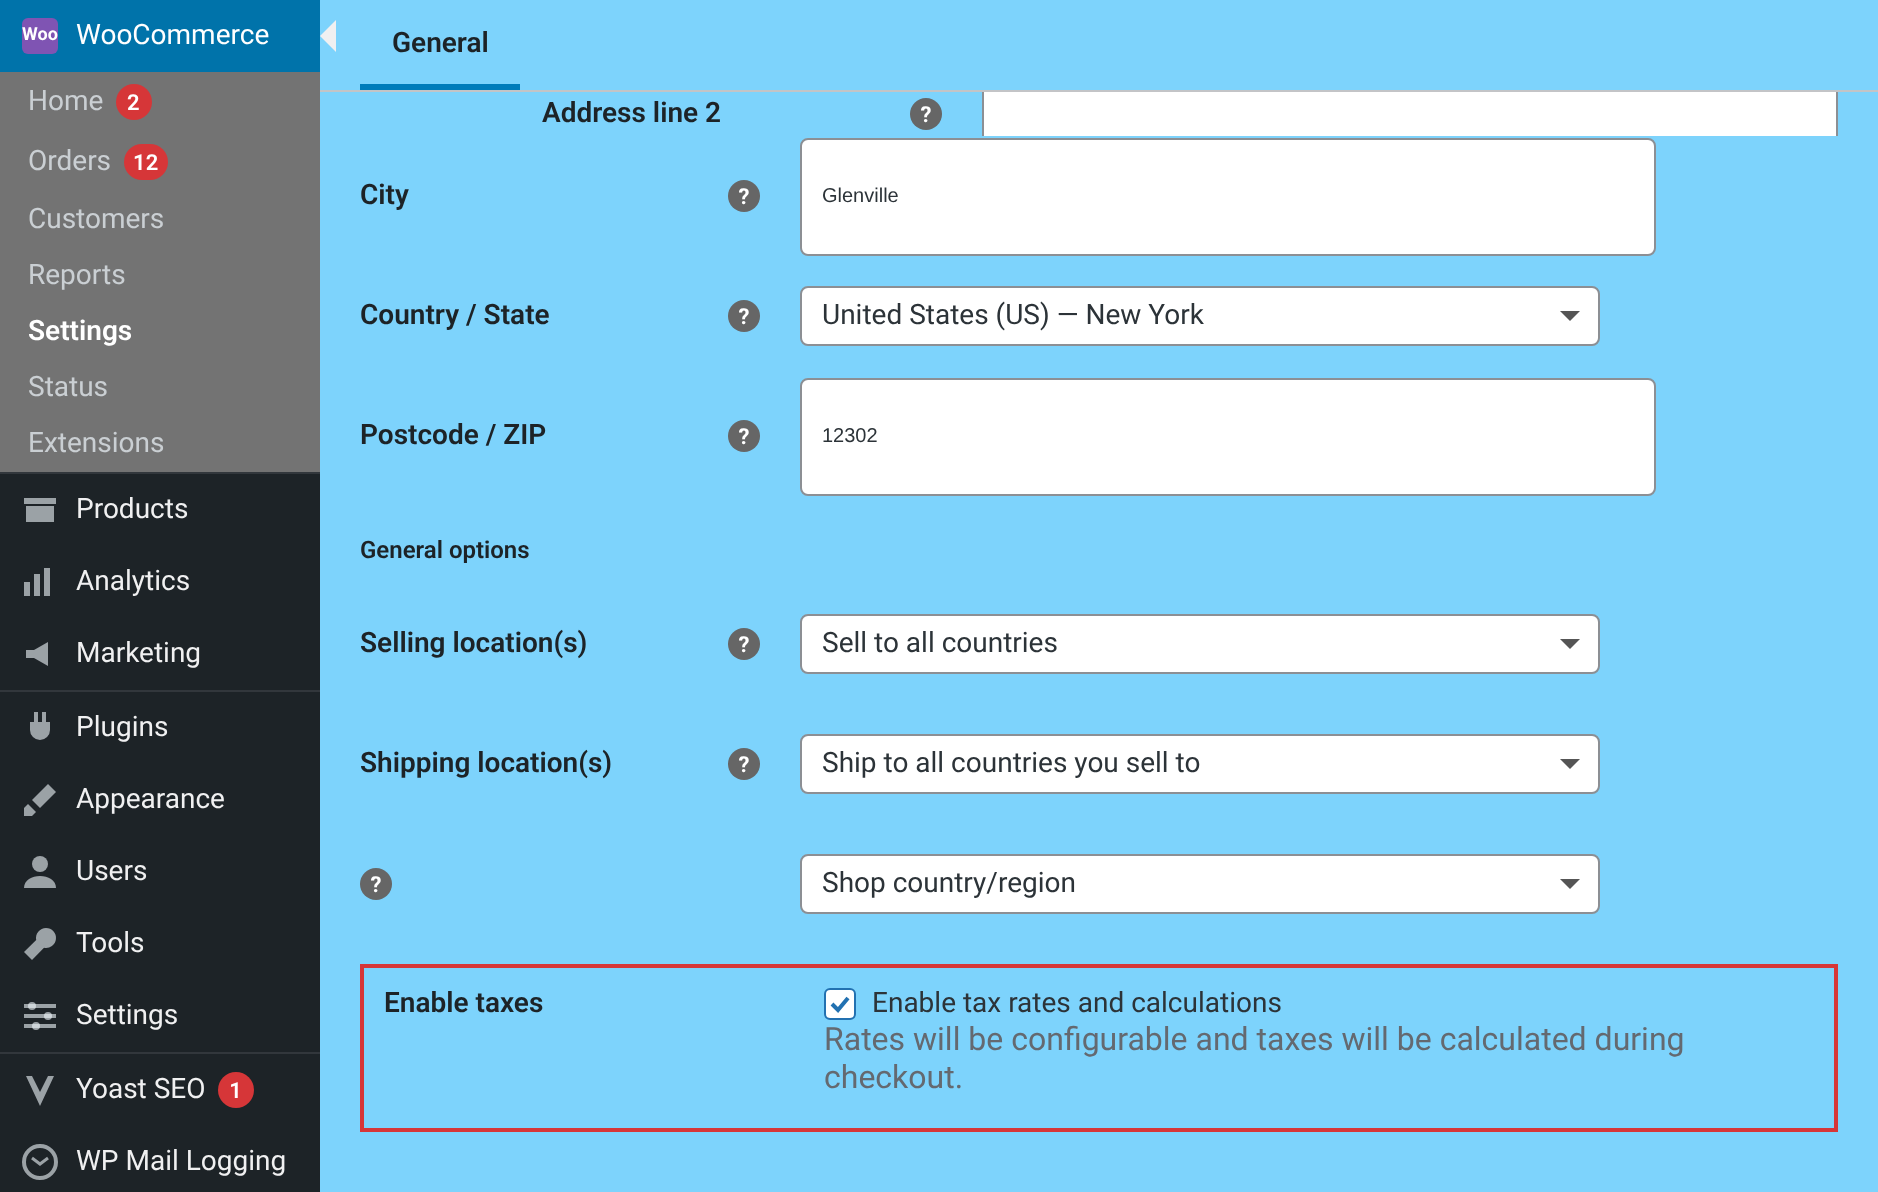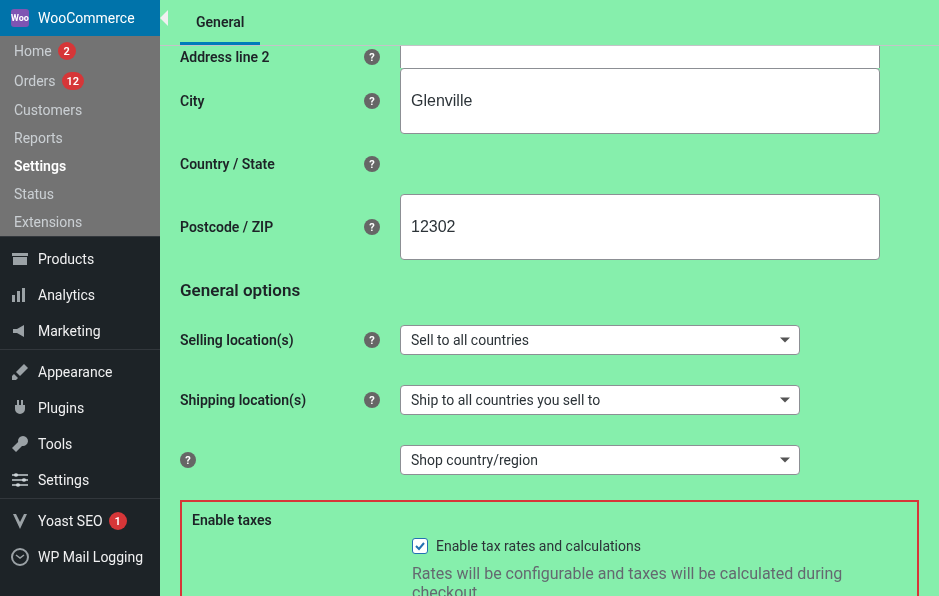--- a/index.html
+++ b/index.html
@@ -91,21 +91,21 @@
       border-radius: 3px;
       display: inline-flex;
       align-items: center;
       justify-content: center;
       color: #fff;
       font-size: 9px;
       font-weight: 700;
     }
     .content {
       flex: 1;
-      background: #86efac;
+      background: #7dd3fc;
       display: flex;
       flex-direction: column;
       overflow: hidden;
     }
     .tab-bar {
       border-bottom: 1px solid #c3c4c7;
       padding: 0 20px;
       display: flex;
       min-height: 46px;
       align-items: flex-end;
@@ -149,25 +149,25 @@
       background: #666;
       color: #fff;
       display: inline-flex;
       align-items: center;
       justify-content: center;
       font-size: 11px;
       font-weight: 700;
       cursor: help;
     }
     .text-input {
-      width: 480px;
+      width: 428px;
       padding: 23px 10px;
       border: 1px solid #8c8f94;
       border-radius: 4px;
-      font-size: 16px;
+      font-size: 10px;
       color: #2c3338;
       background: #fff;
     }
     .select-wrap {
       width: 400px;
       position: relative;
     }
     .select {
       width: 100%;
       padding: 6px 30px 6px 10px;
@@ -183,39 +183,37 @@
       content: "";
       position: absolute;
       right: 10px;
       top: 50%;
       transform: translateY(-25%);
       border: 5px solid transparent;
       border-top-color: #555;
       pointer-events: none;
     }
     .section-heading {
-      font-size: 17px;
+      font-size: 12px;
       font-weight: 600;
       color: #1d2327;
       padding: 20px 0 10px 0;
     }
     .highlight-box {
       border: 2px solid #d63638;
       padding: 10px;
       margin-top: 10px;
     }
     .checkbox-row {
       display: flex;
       align-items: flex-start;
     }
     .checkbox-control {
       display: flex;
       flex-direction: column;
-      gap: 10px;
-      margin-top: 26px;
     }
     .checkbox-line {
       display: flex;
       align-items: center;
       gap: 8px;
       font-size: 14px;
       color: #2c3338;
     }
     .checkbox {
       width: 16px;
@@ -236,20 +234,21 @@
     }
     .description {
       color: #646970;
       font-size: 16px;
     }
     .addr2-row {
       display:flex;
       align-items:center;
       height:22px;
       overflow:hidden;
+      justify-content:flex-end;
     }
   </style>
 </head>
 <body>
 
 <div class="sidebar">
   <div class="menu-item current">
     <span class="menu-icon">
         <span class="wc-logo">Woo</span>
       </span>
@@ -304,32 +303,41 @@
         <svg width="20" height="20" viewBox="0 0 20 20" fill="rgba(240,246,252,0.6)">
           <path d="M3 8h4l7-4v12l-7-4H3z"></path>
         </svg>
       </span>
     <span>Marketing</span>
   </div>
   <div class="sep"></div>
   <div class="menu-item">
     <span class="menu-icon">
         <svg width="20" height="20" viewBox="0 0 20 20" fill="rgba(240,246,252,0.6)">
+          <path d="M7 2v5H5v4a5 5 0 0010 0V7h-2V2h-2v5H9V2z"></path>
+        </svg>
+      </span>
+    <span>Plugins</span>
+  </div>
+  <div class="menu-item">
+    <span class="menu-icon">
+        <svg width="20" height="20" viewBox="0 0 20 20" fill="rgba(240,246,252,0.6)">
           <path d="M14 2l4 4-8 8-4-4zM4 12l4 4-2 2H2v-4z"></path>
         </svg>
       </span>
     <span>Appearance</span>
   </div>
   <div class="menu-item">
     <span class="menu-icon">
         <svg width="20" height="20" viewBox="0 0 20 20" fill="rgba(240,246,252,0.6)">
-          <path d="M7 2v5H5v4a5 5 0 0010 0V7h-2V2h-2v5H9V2z"></path>
-        </svg>
-      </span>
-    <span>Plugins</span>
+          <circle cx="10" cy="6" r="4"></circle>
+          <path d="M2 18c0-4 4-6 8-6s8 2 8 6z"></path>
+        </svg>
+      </span>
+    <span>Users</span>
   </div>
   <div class="menu-item">
     <span class="menu-icon">
         <svg width="20" height="20" viewBox="0 0 20 20" fill="rgba(240,246,252,0.6)">
           <path d="M13 2a5 5 0 00-4.9 6L2 14l4 4 6-6.1A5 5 0 1013 2z"></path>
         </svg>
       </span>
     <span>Tools</span>
   </div>
   <div class="menu-item">
@@ -385,20 +393,23 @@
         <span>City</span>
         <span class="help-icon">?</span>
       </div>
       <input class="text-input" value="Glenville" style="">
     </div>
 
     <div class="form-row">
       <div class="form-label">
         <span>Country / State</span>
         <span class="help-icon">?</span>
+      </div>
+      <div class="select-wrap">
+        <div class="select">United States (US) — New York</div>
       </div>
     </div>
 
     <div class="form-row">
       <div class="form-label">
         <span>Postcode / ZIP</span>
         <span class="help-icon">?</span>
       </div>
       <input class="text-input" value="12302" style="">
     </div>

